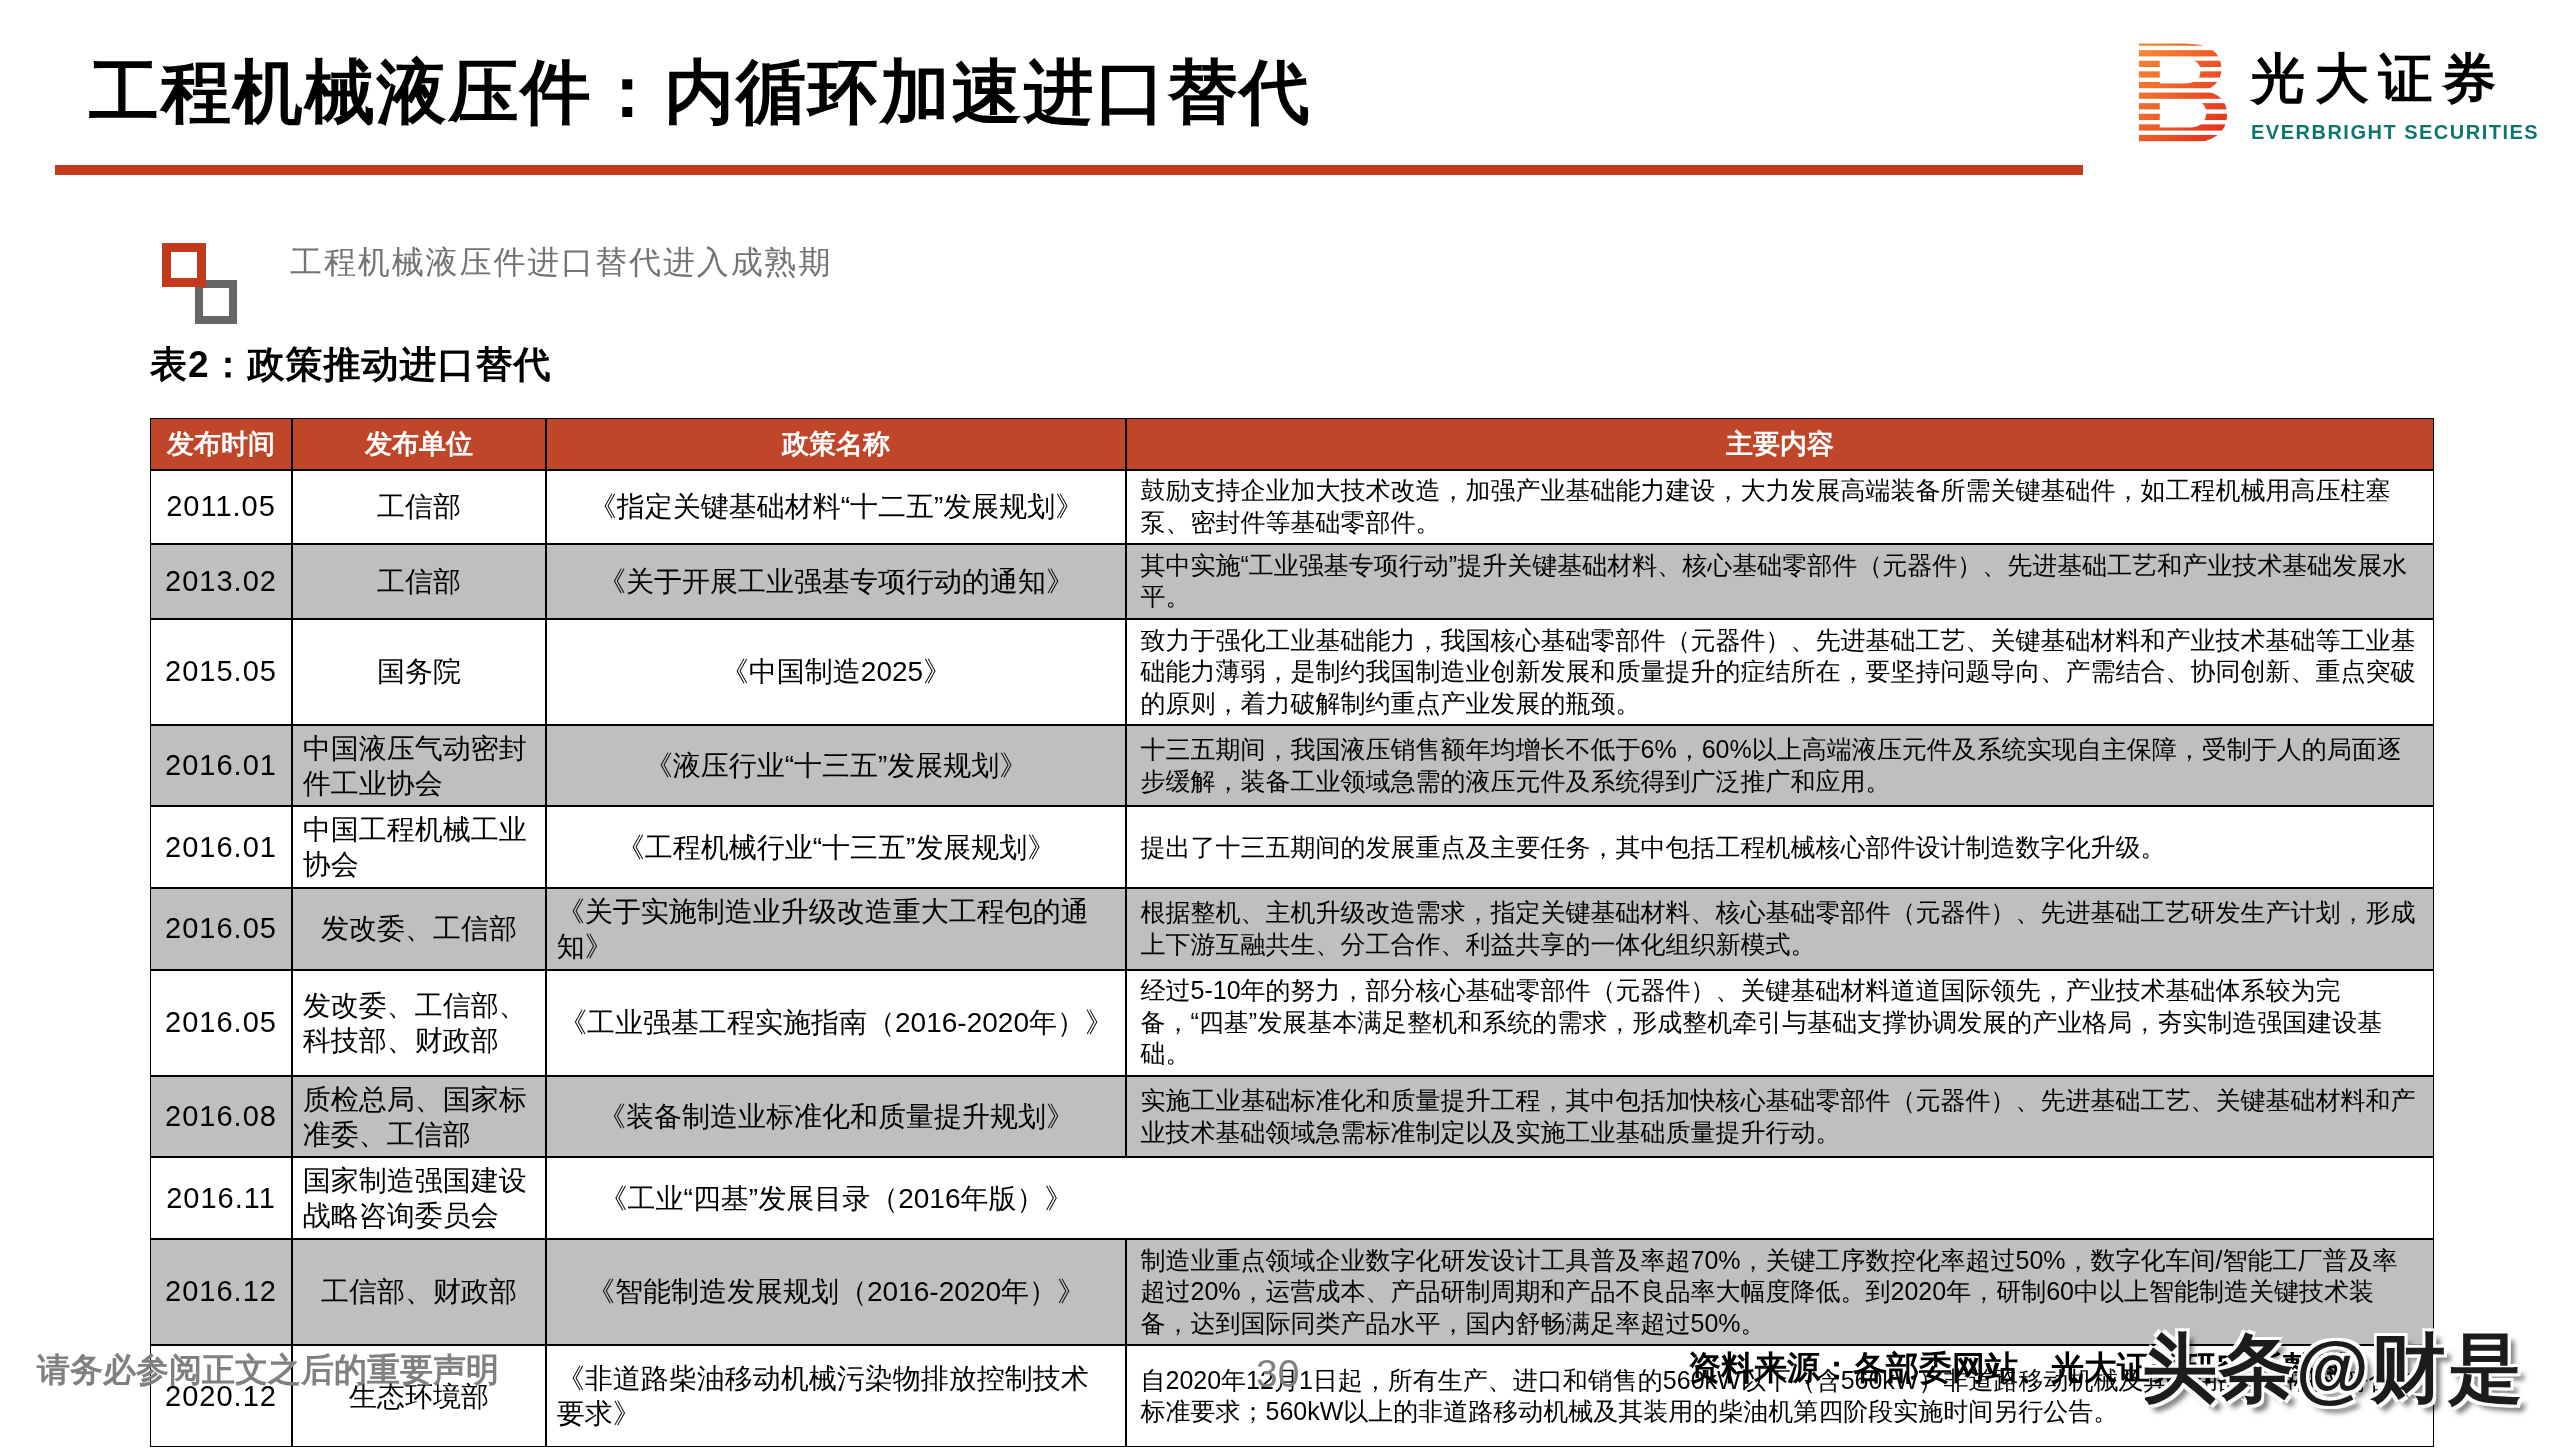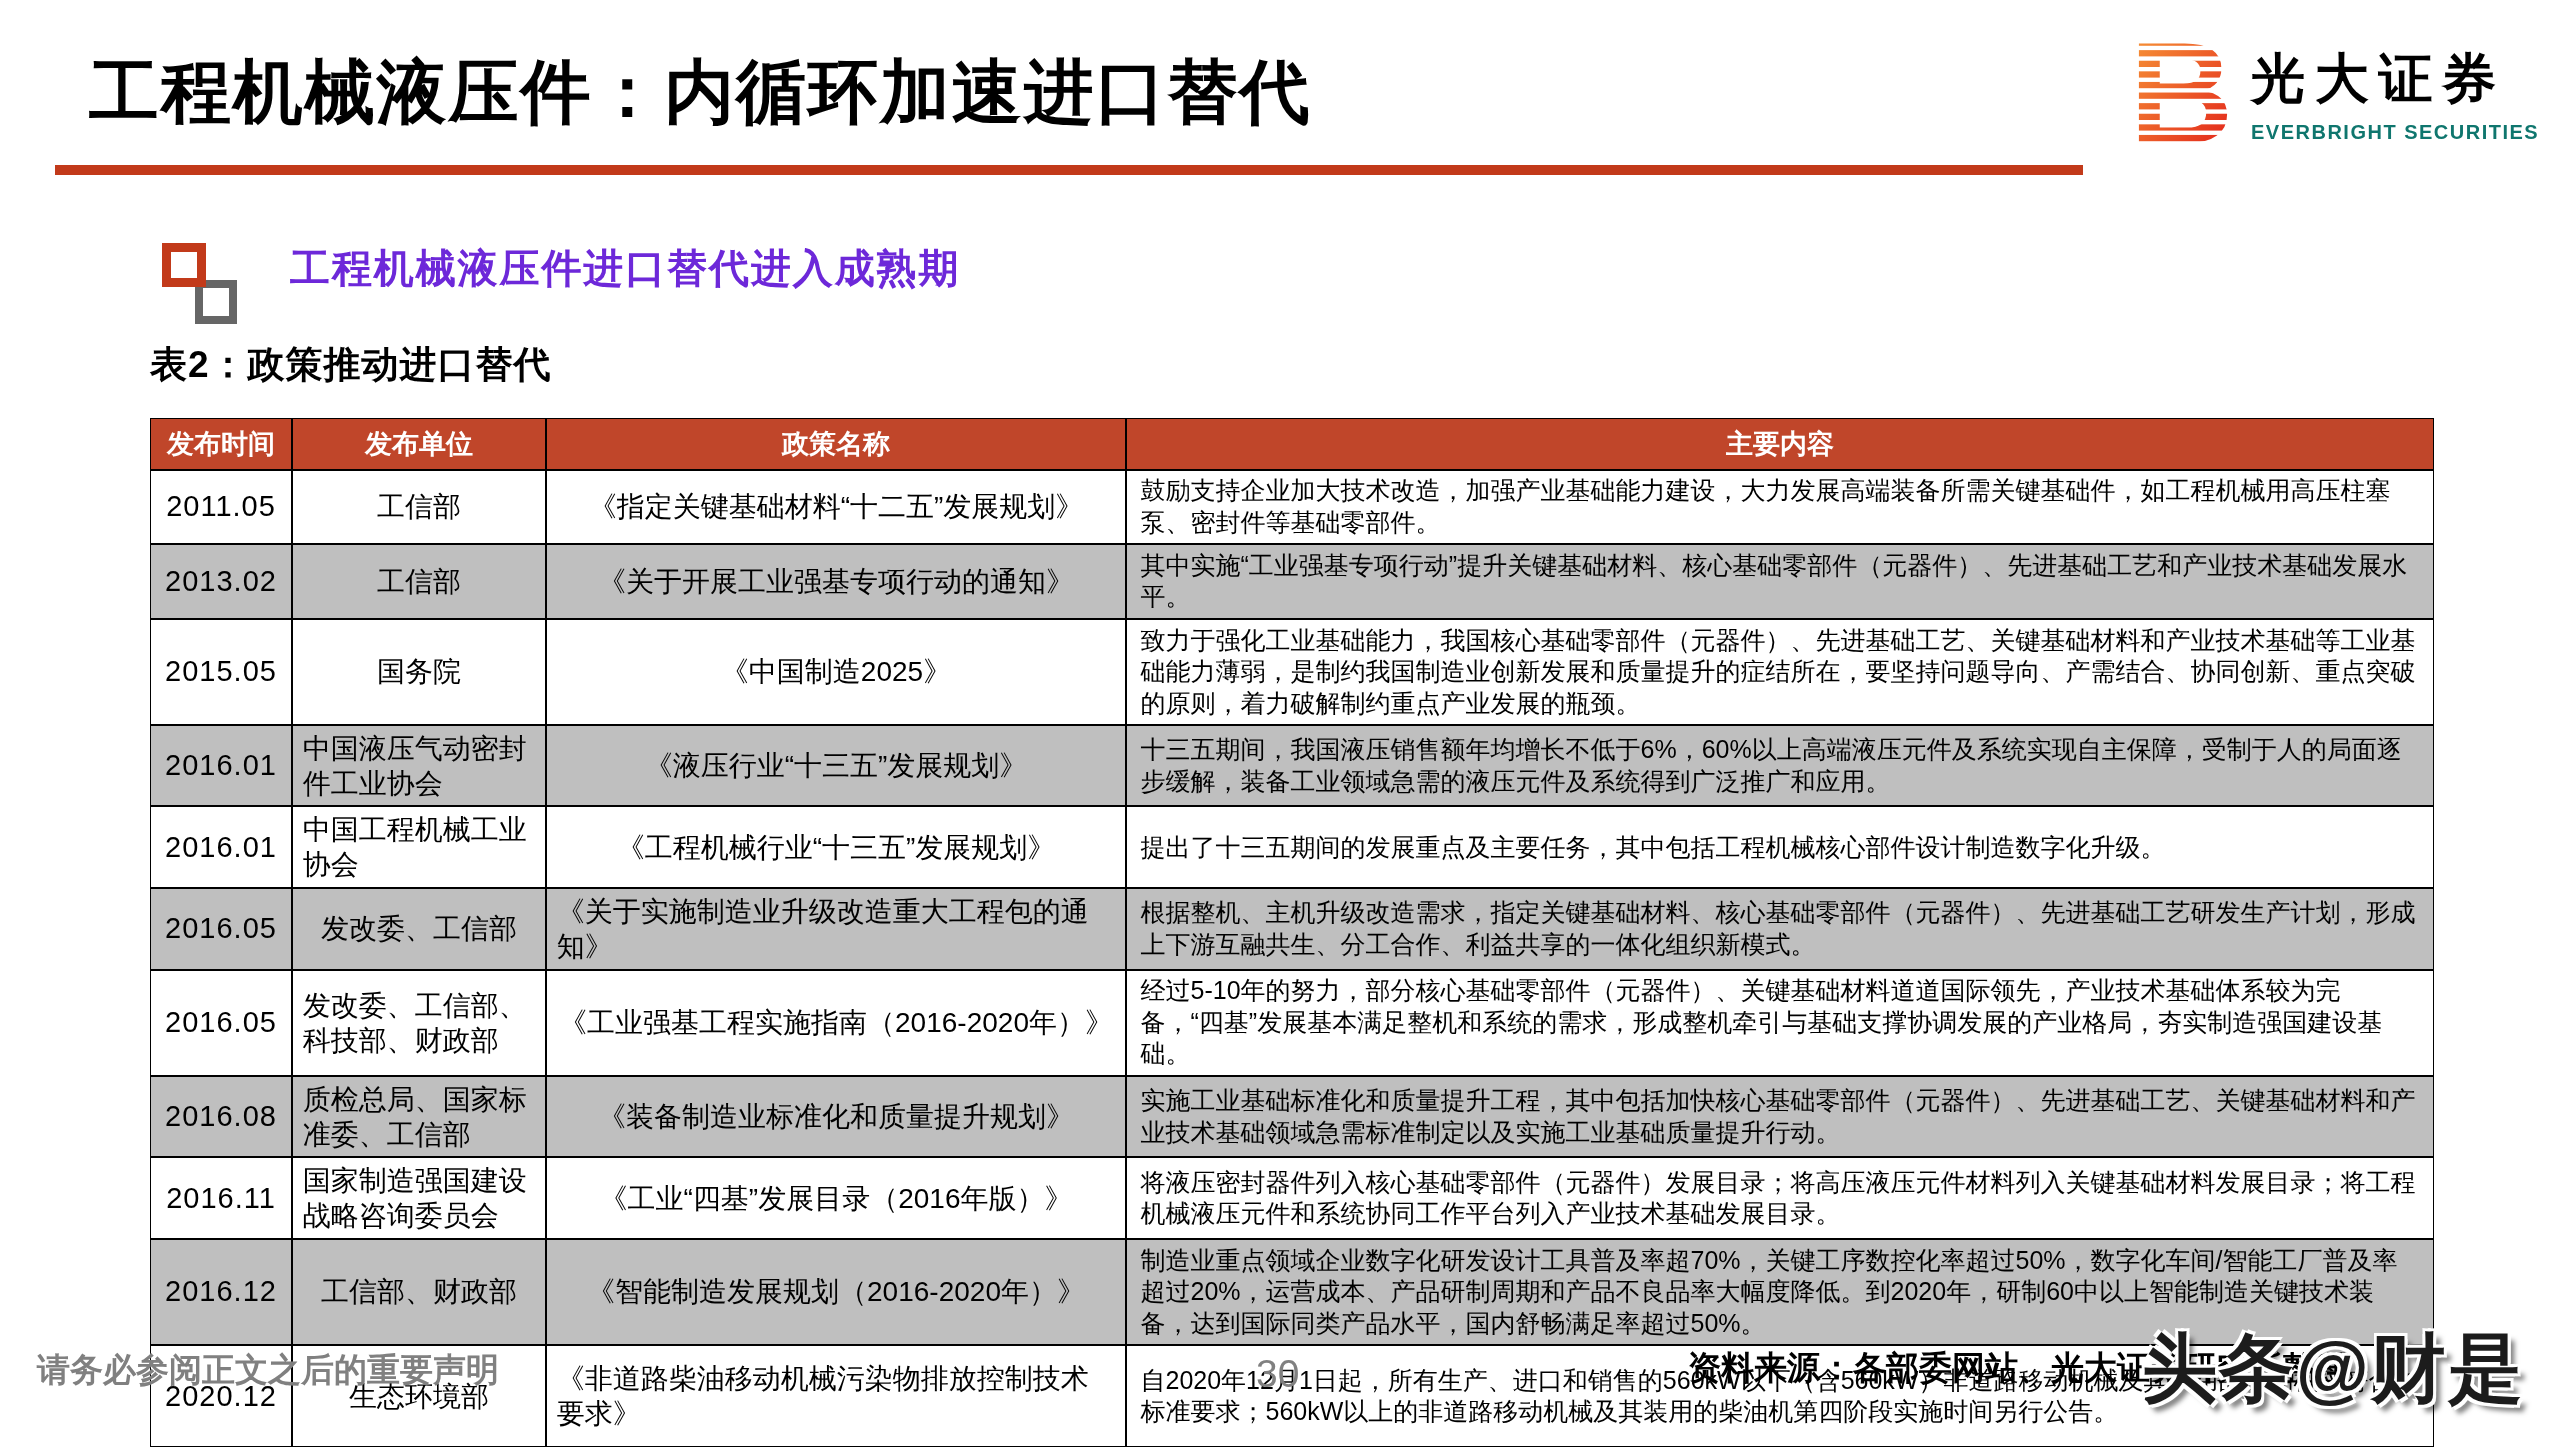--- a/index.html
+++ b/index.html
@@ -24,22 +24,22 @@
   .logo-text{display:flex;flex-direction:column;justify-content:center;}
   .logo-cn{font-size:54px;font-weight:900;color:#000;letter-spacing:9.7px;white-space:nowrap;}
   .logo-en{font-size:20px;font-weight:700;color:#0f766e;letter-spacing:1.5px;margin-top:5px;white-space:nowrap;}
 
   
   .bullet{position:absolute;left:162px;top:243px;width:89px;height:89px;}
   .bullet .sq-grey{position:absolute;left:33px;top:37px;width:42px;height:44px;
     border:8.7px solid #666;background:transparent;}
   .bullet .sq-red{position:absolute;left:0;top:0;width:44px;height:44px;
     border:9.7px solid var(--accent-red);background:transparent;}
-  .section-heading{position:absolute;left:290px;top:241px;font-size:40px;font-weight:700;
-    color:#6d28d9;letter-spacing:1.9px;white-space:nowrap;}
+  .section-heading{position:absolute;left:290px;top:241px;font-size:32px;font-weight:400;
+    color:#737373;letter-spacing:1.9px;white-space:nowrap;}
 
   .table-title{position:absolute;left:150px;top:340px;width:2284px;text-align:left;
     font-size:37px;font-weight:900;color:#000;letter-spacing:1px;}
 
   
   .ptable{position:absolute;left:150px;top:418px;width:2284px;border:1.9px solid #000;}
   .thead,.trow{display:grid;grid-template-columns:140px 254px 580px 1fr;}
   .thead{background:var(--table-header-bg);}
   .thead .hcell{color:#fff;font-size:27px;font-weight:700;text-align:center;
     padding:6.8px 5.8px;display:flex;align-items:center;justify-content:center;}
@@ -178,21 +178,20 @@
     <div class="cell date">2016.08</div>
     <div class="cell unit">质检总局、国家标准委、工信部</div>
     <div class="cell policy">《装备制造业标准化和质量提升规划》</div>
     <div class="cell content">实施工业基础标准化和质量提升工程，其中包括加快核心基础零部件（元器件）、先进基础工艺、关键基础材料和产业技术基础领域急需标准制定以及实施工业基础质量提升行动。</div>
   </div>
 
   <div class="trow">
     <div class="cell date">2016.11</div>
     <div class="cell unit">国家制造强国建设战略咨询委员会</div>
     <div class="cell policy">《工业“四基”发展目录（2016年版）》</div>
-    <div class="cell content">将液压密封器件列入核心基础零部件（元器件）发展目录；将高压液压元件材料列入关键基础材料发展目录；将工程机械液压元件和系统协同工作平台列入产业技术基础发展目录。</div>
   </div>
 
   <div class="trow">
     <div class="cell date">2016.12</div>
     <div class="cell unit">工信部、财政部</div>
     <div class="cell policy">《智能制造发展规划（2016-2020年）》</div>
     <div class="cell content">制造业重点领域企业数字化研发设计工具普及率超70%，关键工序数控化率超过50%，数字化车间/智能工厂普及率超过20%，运营成本、产品研制周期和产品不良品率大幅度降低。到2020年，研制60中以上智能制造关键技术装备，达到国际同类产品水平，国内舒畅满足率超过50%。</div>
   </div>
 
   <div class="trow">

